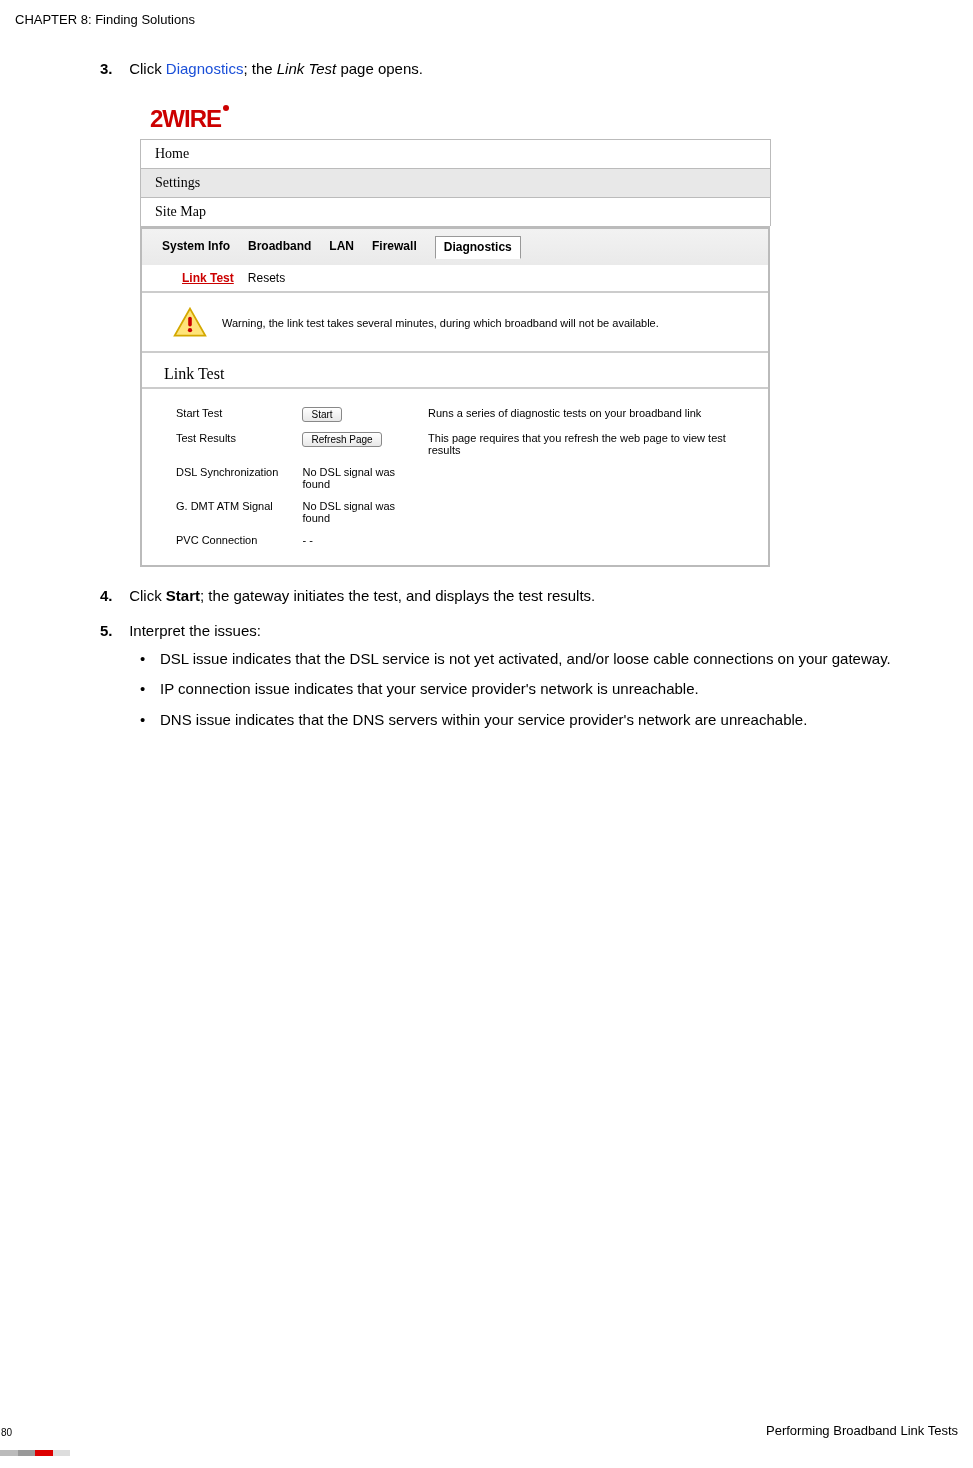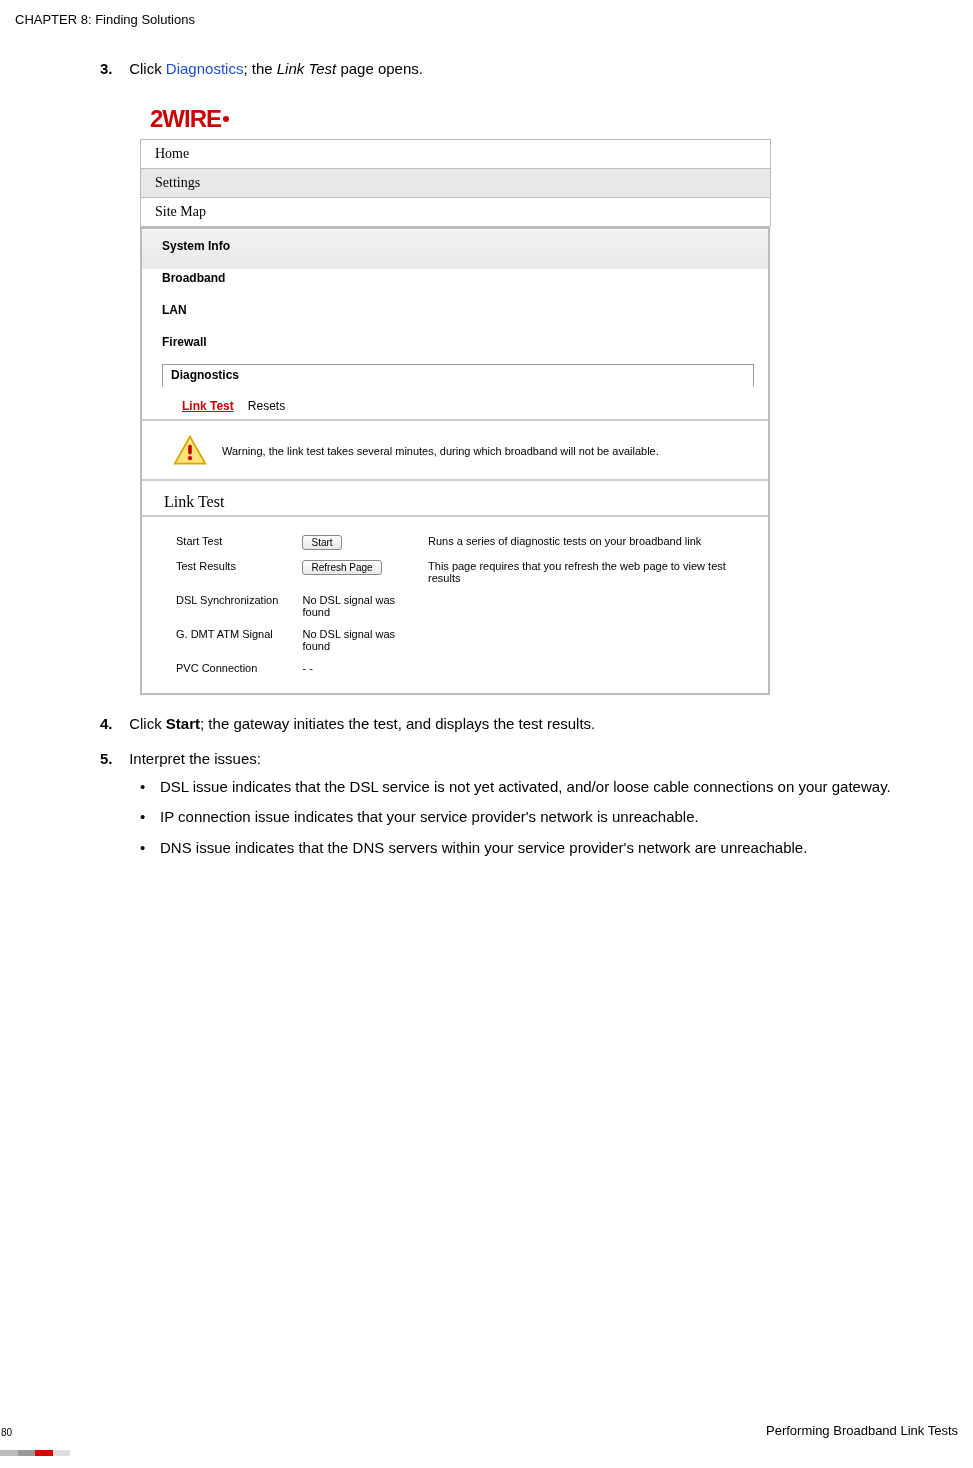--- a/index.html
+++ b/index.html
@@ -44,21 +44,20 @@
   .bold { font-weight: bold; }
 
   
   .shot {
     margin: 28px 0 20px 40px;
     width: 630px;
     background: #fff;
   }
   .logo {
     display: flex;
-    align-items: center;
     margin: 8px 0 6px 10px;
   }
   .logo-text {
     font-family: Arial Black, Arial, sans-serif;
     font-weight: 900;
     letter-spacing: -1px;
     font-size: 24px;
     color: #c00;
   }
   .logo-dot {
@@ -87,21 +86,20 @@
     border: 2px solid #bbb;
     background: linear-gradient(#f2f2f2,#e9e9e9 40px,#fff 40px);
     padding: 0 0 14px 0;
   }
   .tabs-inner {
     display: flex;
     gap: 18px;
     font-size: 12px;
     font-weight: bold;
     padding: 10px 14px 6px 20px;
-    flex-direction: column;
   }
   .tab-inner {
     color: #000;
   }
   .tab-inner.sel {
     background: #fff;
     border: 1px solid #999;
     border-bottom: 1px solid #fff;
     padding: 3px 8px 4px 8px;
     margin-top: -3px;

